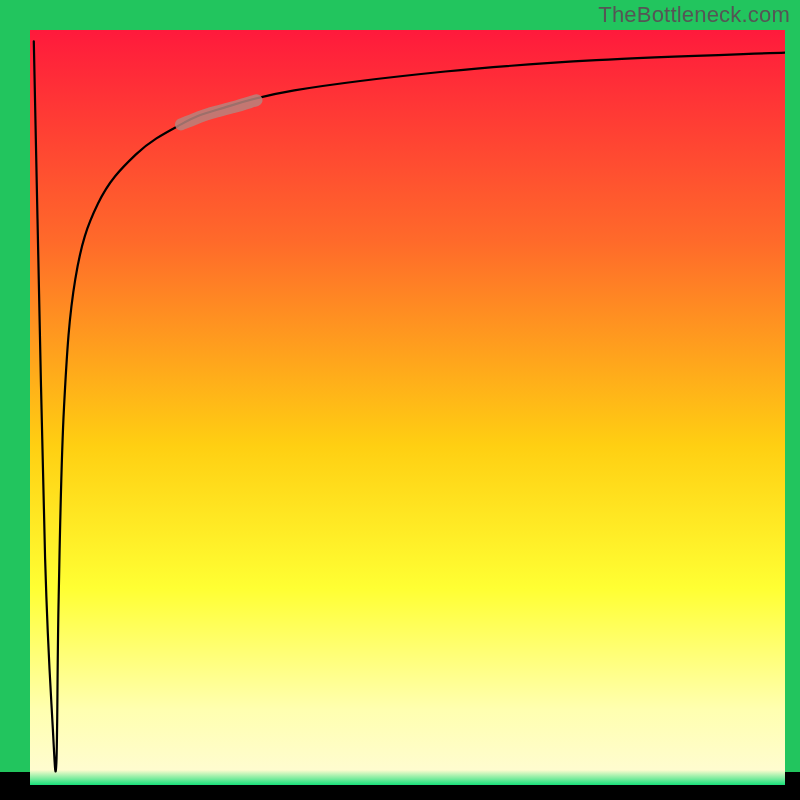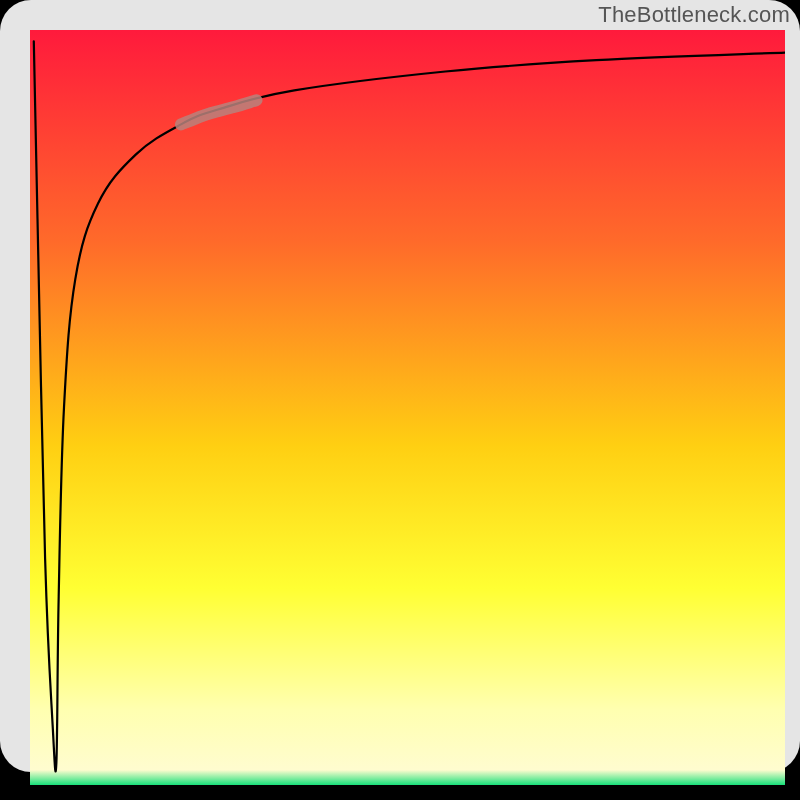--- a/index.html
+++ b/index.html
@@ -8,22 +8,21 @@
     width: 800px;
     height: 800px;
     overflow: hidden;
     background: #000;
     font-family: Arial, Helvetica, sans-serif;
   }
   .frame {
     position: relative;
     width: 800px;
     height: 772px;
-    background: #e5e5e5;
-    border-radius: 31px;
+    background: #22c55e;
   }
   .watermark {
     position: absolute;
     top: 2px;
     right: 10px;
     color: #555;
     font-size: 22px;
     font-weight: 400;
     letter-spacing: 0.2px;
     z-index: 10;

